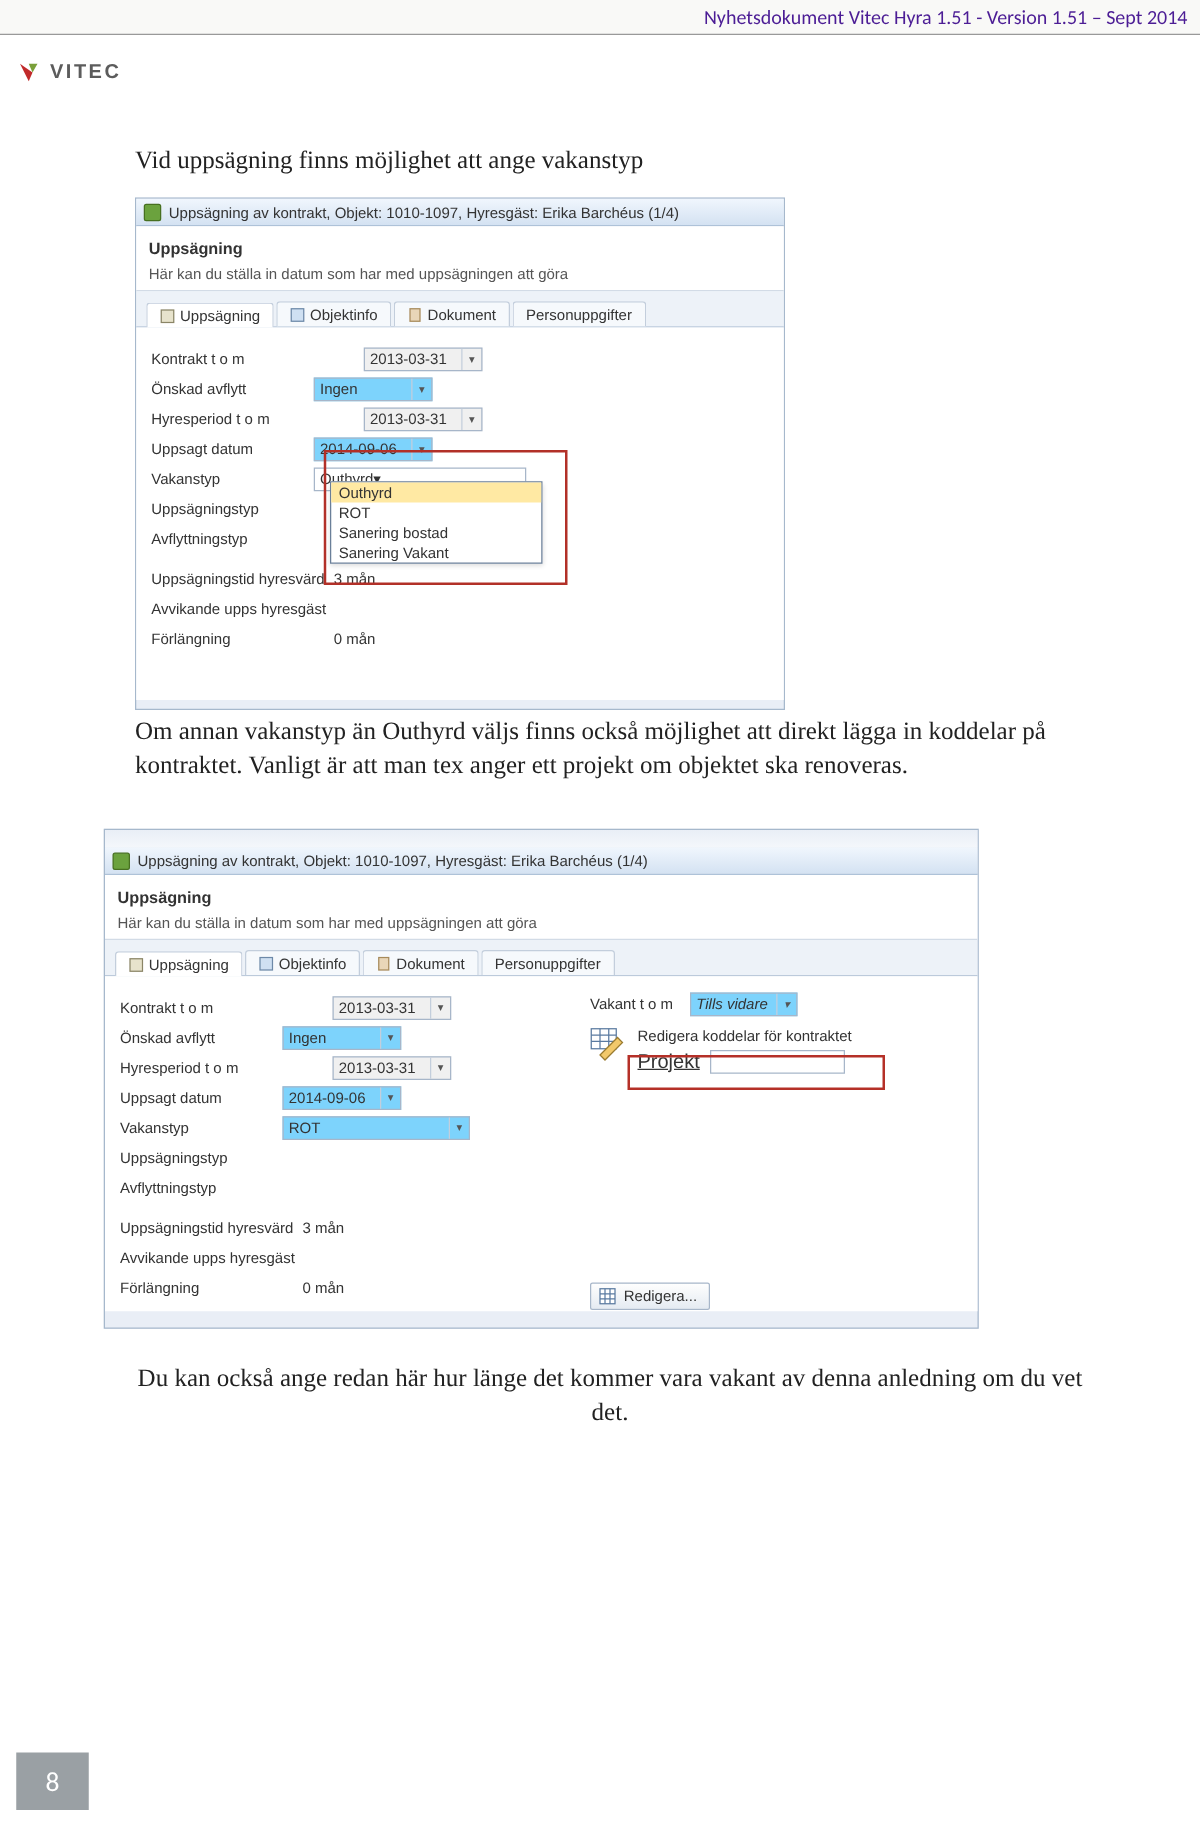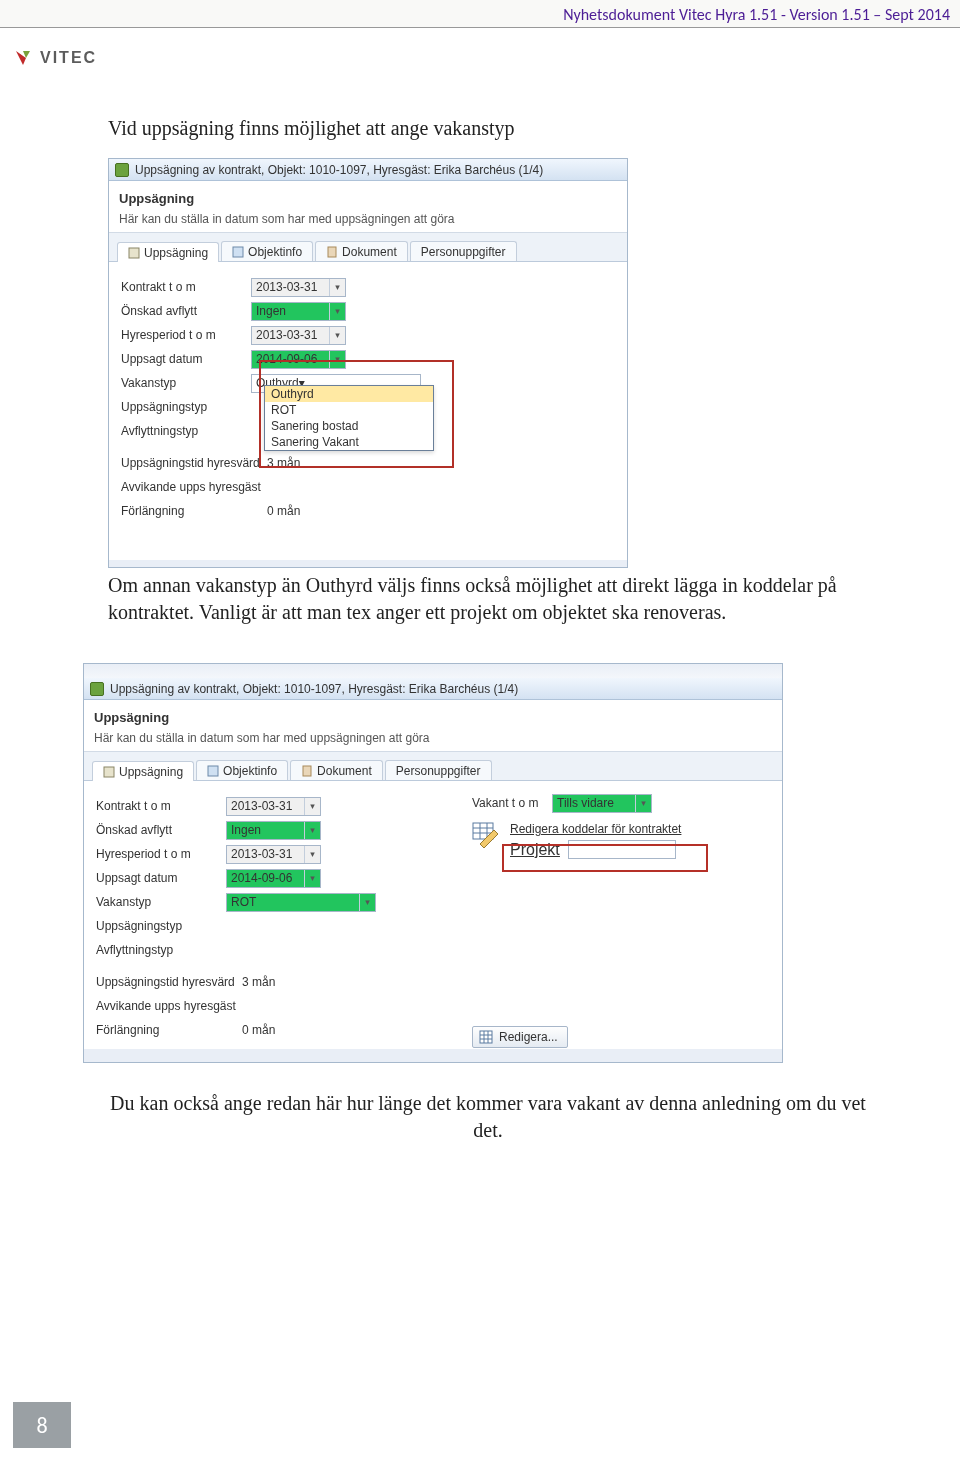--- a/index.html
+++ b/index.html
@@ -22,35 +22,35 @@
   .section-head .h1 { font-weight:700; font-size:13px; margin-bottom:6px; }
   .section-head .sub { color:#555; font-size:12px; }
   .tabs { display:flex; gap:2px; padding:8px 8px 0 8px; background:#edf2f8; border-bottom:1px solid #bccadb; }
   .tab { background:#f6f9fc; border:1px solid #c3cedc; border-bottom:none; padding:3px 10px 2px 10px; font-size:12px; display:flex; align-items:center; gap:4px; border-radius:3px 3px 0 0; }
   .tab .mini-ic { width:12px; height:12px; }
   .tab.active { background:#fff; font-weight:400; position:relative; top:1px; }
   .form-area { background:#fff; padding:14px 12px; position:relative; height:calc(100% - 110px); }
   .form-row { display:flex; align-items:center; height:22px; margin-bottom:2px; }
   .form-label { width:130px; font-size:12px; color:#333; }
   .form-label-w { width:140px; }
-  .input { width:95px; height:19px; background:#22c55e; border:1px solid #a7b6c9; display:flex; align-items:center; padding:0 4px; font-size:12px; position:relative; }
+  .input { width:95px; height:19px; background:#7dd3fc; border:1px solid #a7b6c9; display:flex; align-items:center; padding:0 4px; font-size:12px; position:relative; }
   .input .caret { position:absolute; right:0; top:0; bottom:0; width:16px; border-left:1px solid #c3cedc; display:flex; align-items:center; justify-content:center; color:#555; font-size:9px; }
-  .input.readonly { background:#f0f0f0; }
+  .input.readonly { background:#f0f0f0;margin-left:40px; }
   .plain-val { width:80px; font-size:12px; padding-left:6px; }
   .red-box { position:absolute; border:2px solid #b23028; pointer-events:none; }
   .shot1-red { left:150px; top:98px; width:195px; height:108px; }
   .vakans-input { width:170px; height:19px; background:#fff; border:1px solid #a7b6c9; display:flex; align-items:center; padding:0 4px; font-size:12px; position:relative; }
   .dropdown-open { position:absolute; left:155px; top:123px; width:170px; border:1px solid #6a7f99; background:#fff; box-shadow:0 2px 4px rgba(0,0,0,0.15); }
   .dd-item { padding:1px 6px; font-size:12px; }
   .dd-item.sel { background:#ffe9a3; }
   .shot2 { left:83px; top:663px; width:700px; height:400px; }
   .shot2 .faint-top { height:14px; background:linear-gradient(#e9eef6,#f4f7fb); }
   .right-panel { position:absolute; left:388px; top:128px; width:290px; }
-  .right-panel .form-row .input { width:100px; }
-  .kod-edit { display:flex; align-items:flex-start; gap:10px; margin-top:8px;text-decoration:underline; }
+  .right-panel .form-row .input { width:86px;font-style:italic; }
+  .kod-edit { display:flex; align-items:flex-start; gap:10px; margin-top:8px; }
   .kod-ic { width:28px; height:28px; display:inline-block; }
   .red-box2 { position:absolute; left:418px; top:180px; width:206px; height:28px; border:2px solid #b53028; pointer-events:none; }
   .proj { display:flex; align-items:center; margin-top:4px; gap:4px; }
   .proj-lbl { font-size:16px; text-decoration:underline; margin-right:4px; }
   .proj-input { width:108px; height:19px; border:1px solid #a7b6c9; background:#fff; }
   .koddelar-btn { position:absolute; left:388px; bottom:14px; width:96px; height:22px; border:1px solid #a7b6c9; background:linear-gradient(#fefefe,#e5ebf2); display:flex; align-items:center; padding:0 6px; gap:6px; font-size:12px; border-radius:2px; }
   .koddelar-btn .gridic { width:14px; height:14px; }
   .page-num { position:absolute; left:13px; bottom:13px; width:58px; height:46px; background:#9aa0a4; color:#fff; display:flex; align-items:center; justify-content:center; font-family: Calibri, Arial, sans-serif; font-size:22px; }
   svg { display:block; }
 </style>

